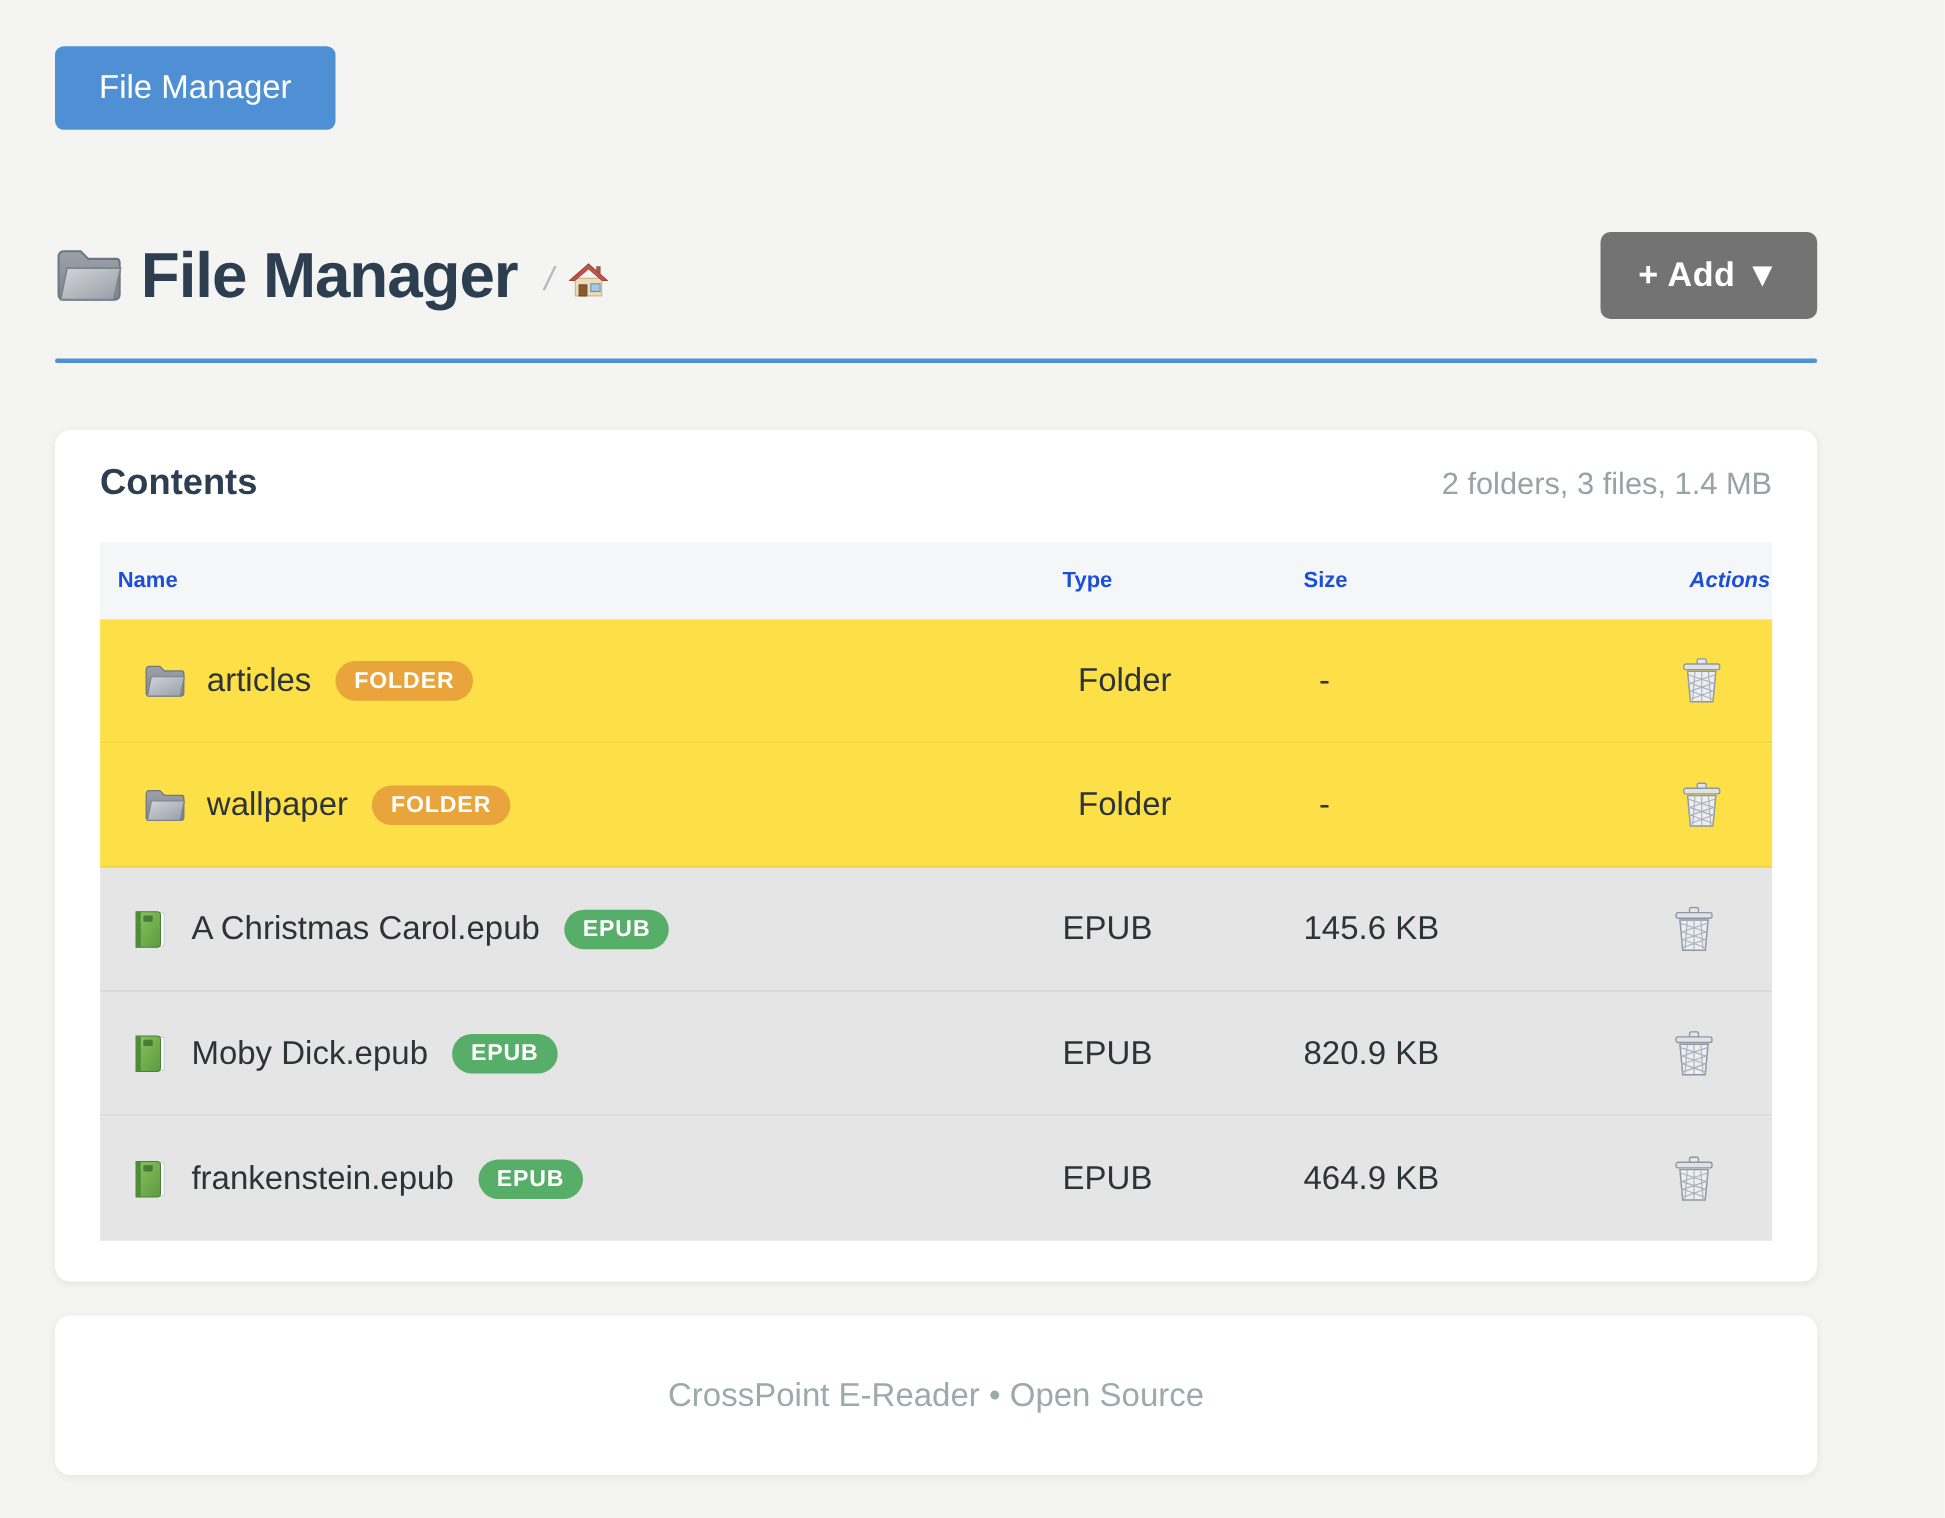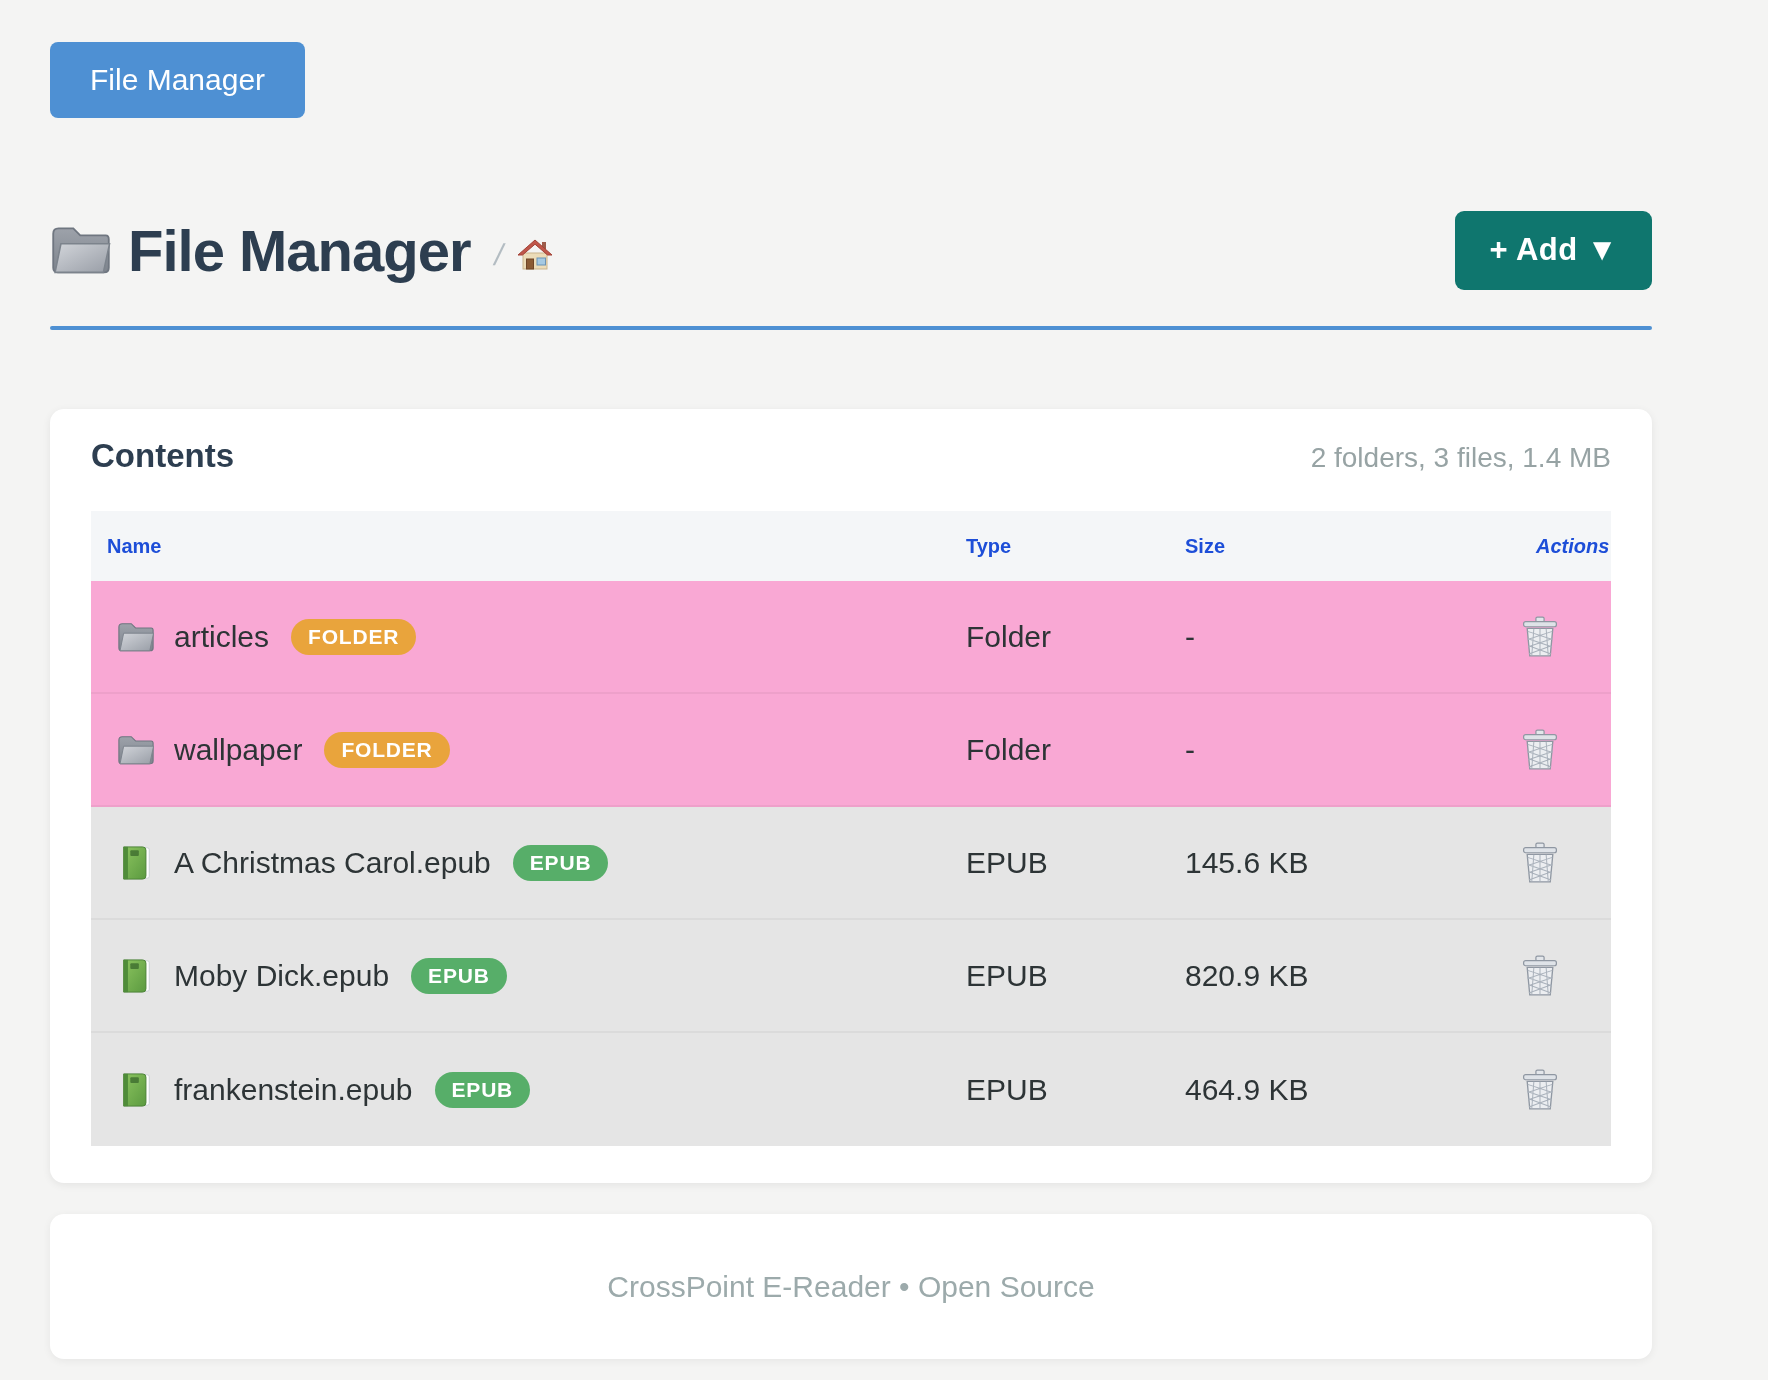--- a/index.html
+++ b/index.html
@@ -22,45 +22,45 @@
 
   
   .page-header { margin-top:92px; display:flex; align-items:center; height:80px; }
   .title-icon { width:62px; height:54px; display:inline-flex; margin-right:16px; flex:0 0 auto; }
   .title-icon svg { width:100%; height:100%; }
   h1.page-title { font-size:58px; font-weight:bold; color:#2d3e50; letter-spacing:-1px; }
   .crumb-sep { font-size:30px; color:#b3bcc2; margin:10px 14px 0 24px; transform:skewX(-12deg); }
   .crumb-home { width:36px; height:34px; display:inline-flex; margin-top:8px; cursor:pointer; }
   .crumb-home svg { width:100%; height:100%; }
   .add-btn {
-    margin-left:auto; background:#0f766e; color:#fff; border:none; border-radius:9px;
+    margin-left:auto; background:#737373; color:#fff; border:none; border-radius:9px;
     height:79px; padding:0 34px; font-size:31px; font-weight:bold;
     font-family:"Liberation Sans", sans-serif; cursor:pointer; letter-spacing:0.5px;
   }
 
   .blue-divider { margin-top:36px; height:4px; background:#4e90d3; border-radius:2px; }
 
   
   .card {
-    margin-top:79px; background:#ffffff; border-radius:14px;
+    margin-top:61px; background:#ffffff; border-radius:14px;
     box-shadow:0 2px 8px rgba(0,0,0,0.07);
     padding:28px 41px 37px 41px;
   }
   .card-head { display:flex; justify-content:space-between; align-items:baseline; height:42px; }
   .card-title { font-size:33px; font-weight:bold; color:#2d3e50; }
   .card-summary { font-size:28px; color:#97a3a4; }
 
   .table { margin-top:32px; }
   .thead {
     display:flex; align-items:center; height:70px; background:#f4f6f8;
     font-size:20px; font-weight:bold; color:#1d4ed8;
   }
   .trow { display:flex; align-items:center; height:113px; border-bottom:2px solid rgba(0,0,0,0.045); }
   .trow:last-child { border-bottom:none; }
-  .trow.kind-folder { background:#f9a8d4; }
+  .trow.kind-folder { background:#fde047;padding-left:14px; }
   .trow.kind-epub   { background:#e5e5e5; }
 
   .col-name    { flex:0 0 875px; padding-left:16px; display:flex; align-items:center; }
   .col-type    { flex:0 0 219px; }
   .col-size    { flex:0 0 283px; }
   .col-actions { flex:1 1 auto; display:flex; justify-content:center;font-style:italic; }
   .thead .col-actions { justify-content:flex-start; padding-left:68px; }
 
   .trow .col-name { padding-left:26px; }
   .td { font-size:30px; color:#2d3436; }

